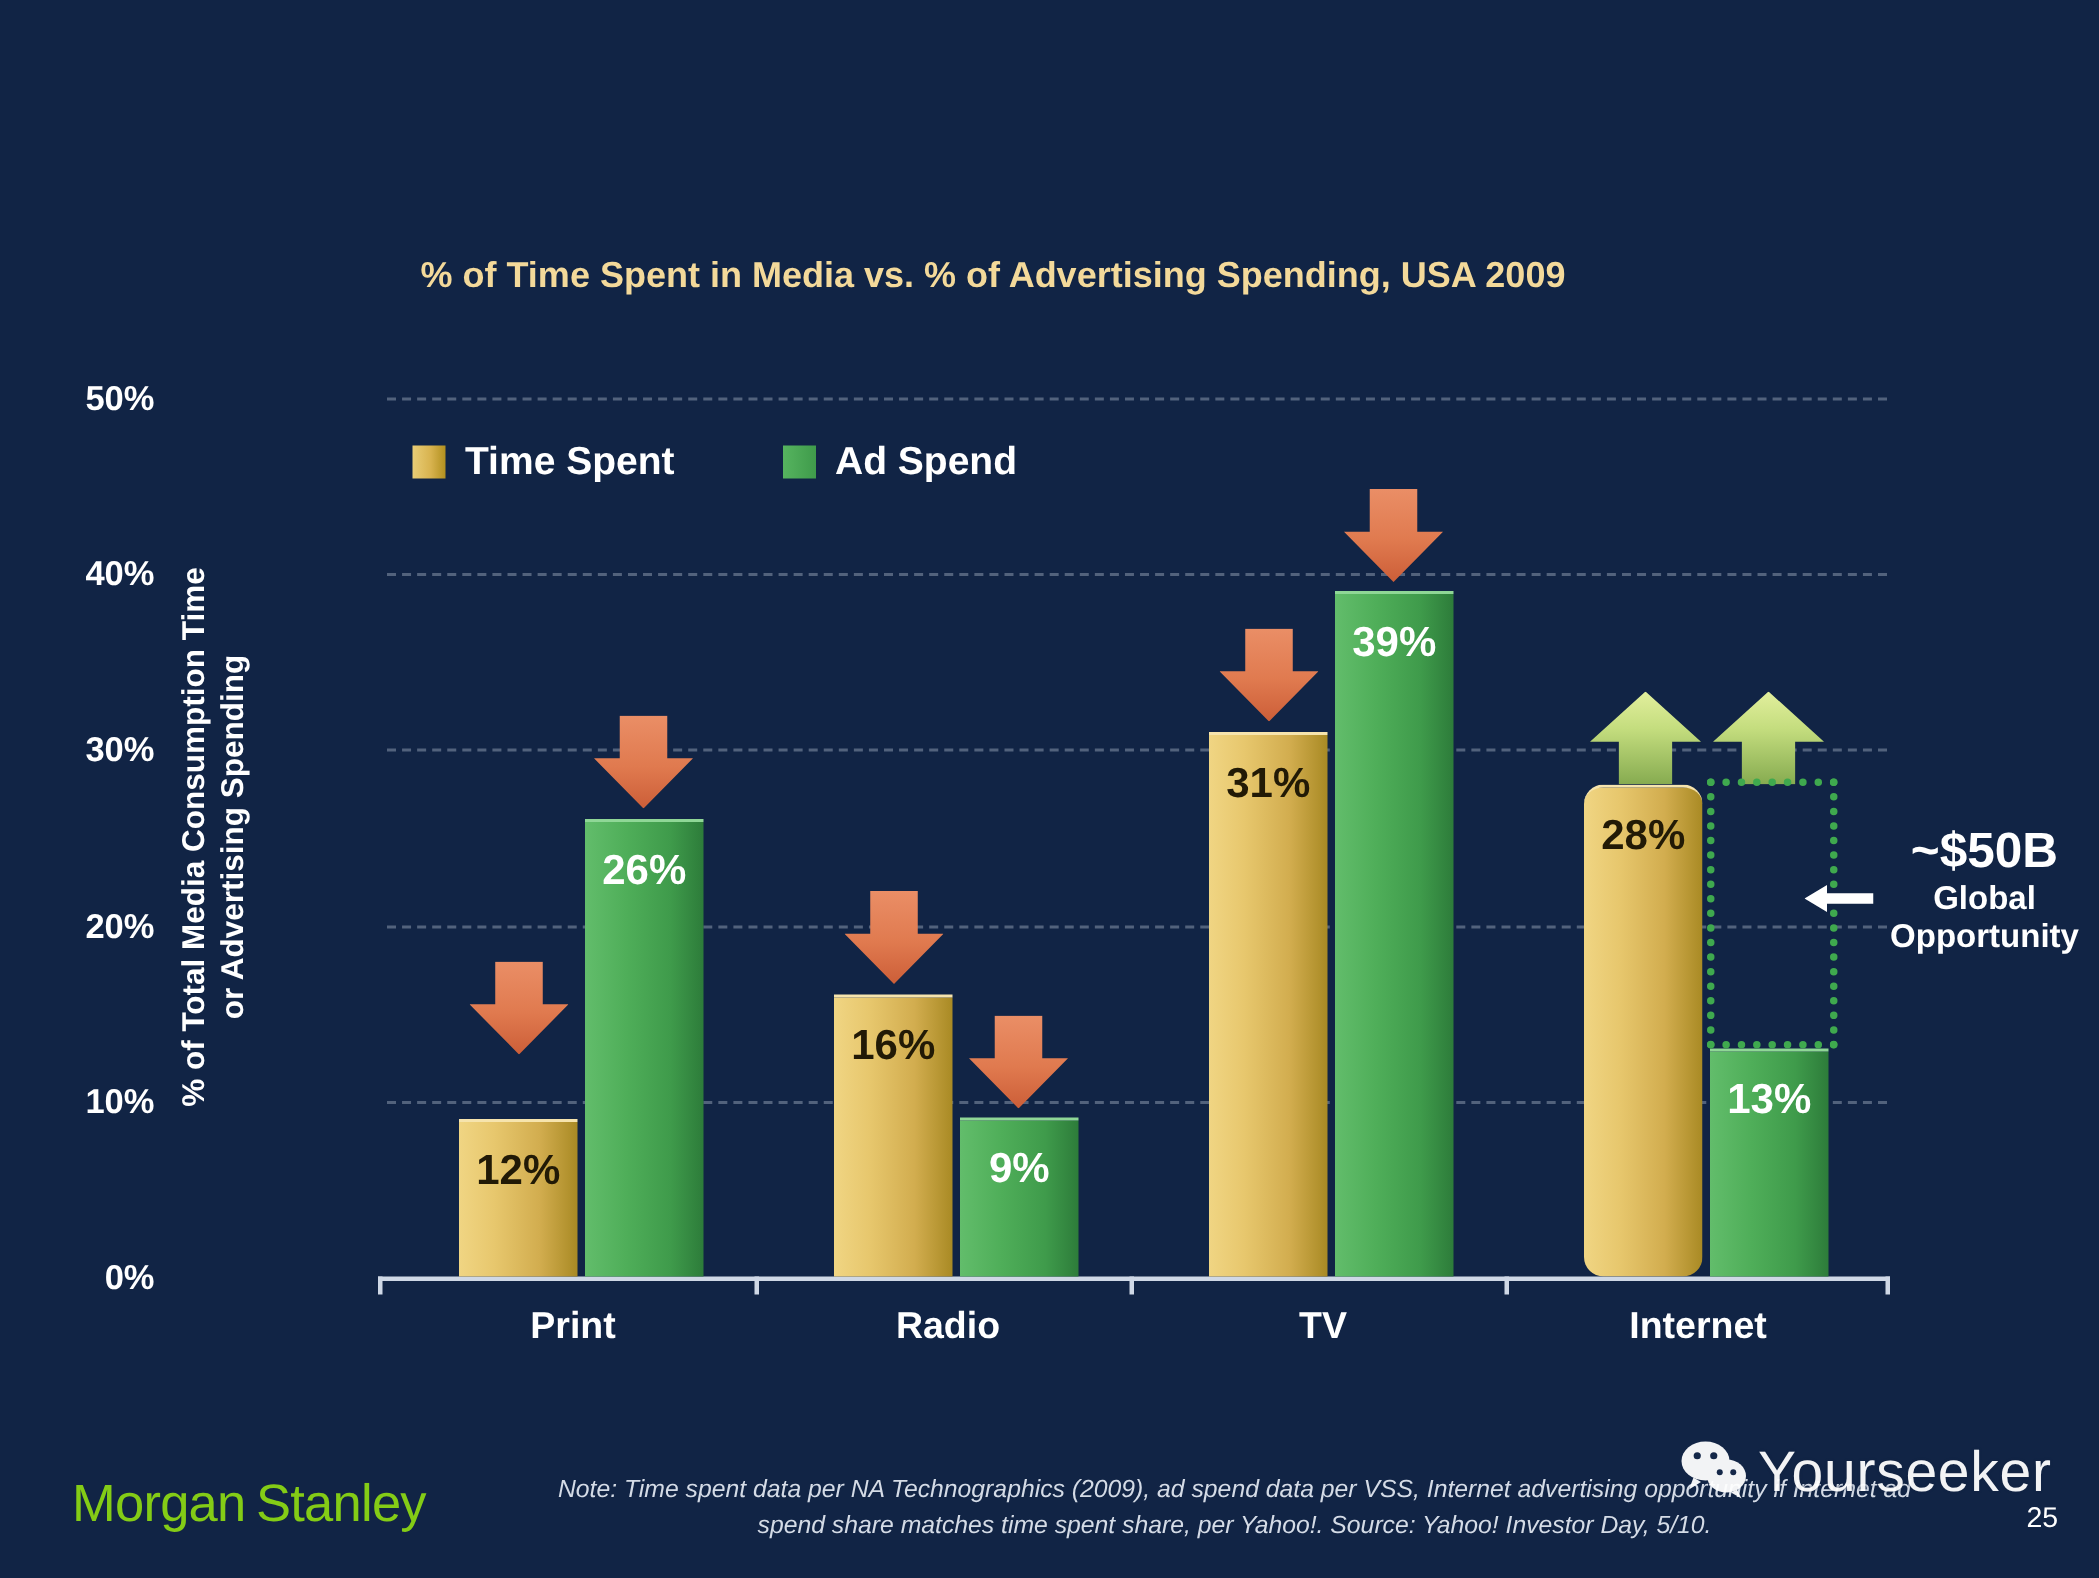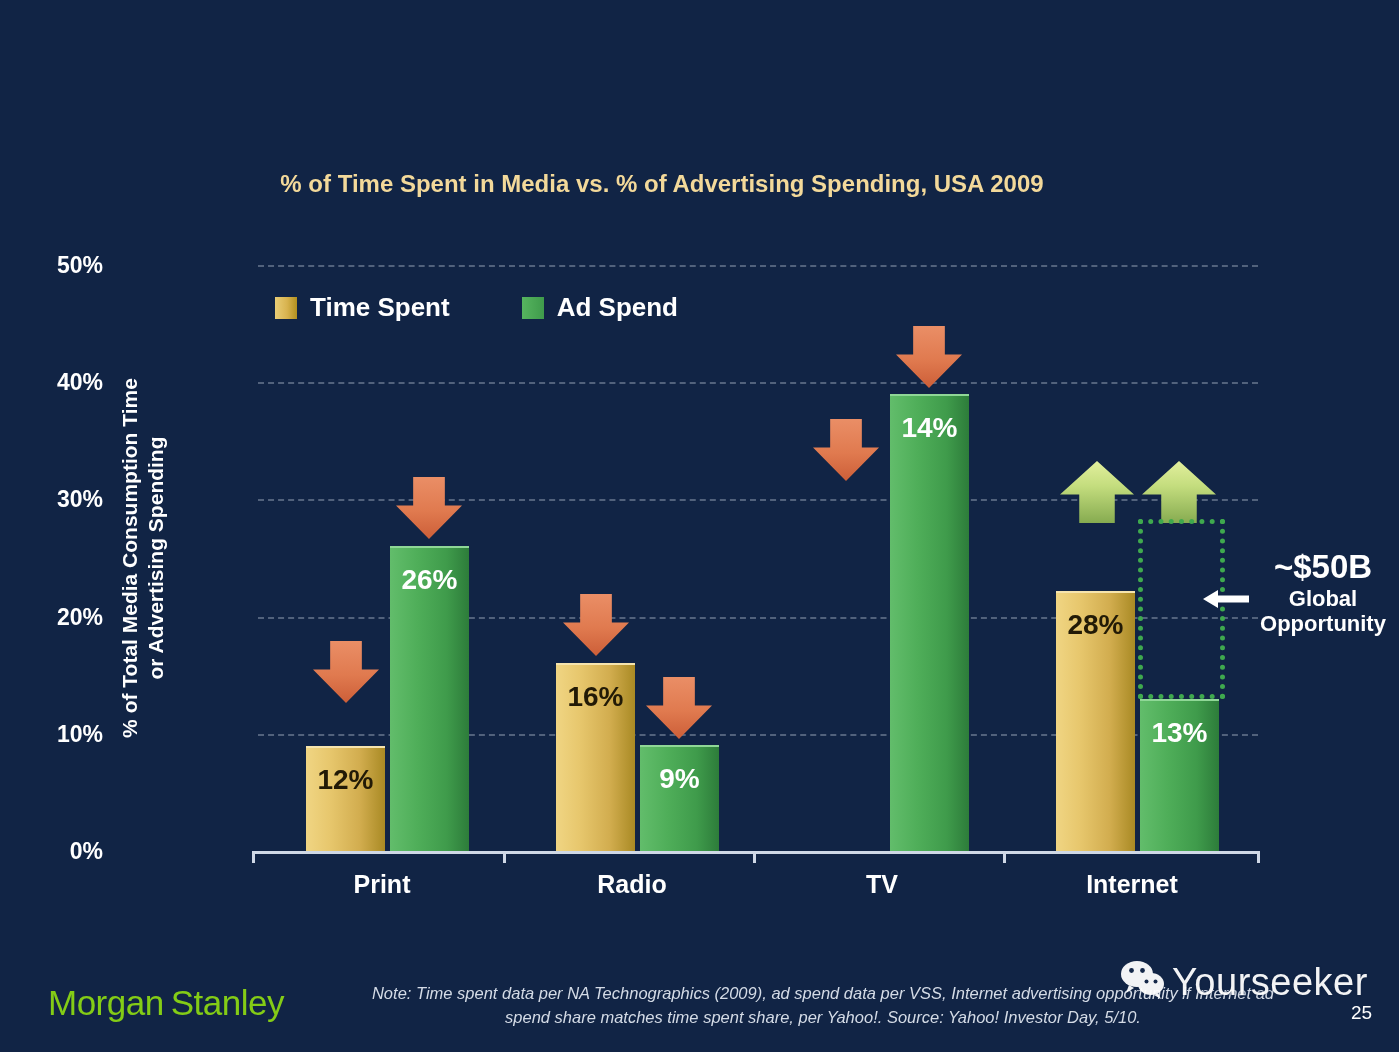--- a/index.html
+++ b/index.html
@@ -273,29 +273,32 @@
         <span class="bar-value val-dark">16%</span>
       </div>
       <div class="bar bar-green" style="height:106px;">
         <span class="bar-value val-light">9%</span>
       </div>
     </div>
 
     <div class="group" style="left:548px; width:163px;">
       <div class="arrow-down" style="left:7px;  bottom:370px;"></div>
       <div class="arrow-down" style="left:90px; bottom:463px;"></div>
+      <div class="bar bar-gold" style="height:363px;">
+        <span class="bar-value val-dark">31%</span>
+      </div>
       <div class="bar bar-green" style="height:457px;">
-        <span class="bar-value val-light">14%</span>
+        <span class="bar-value val-light">39%</span>
       </div>
     </div>
 
     <div class="group" style="left:798px; width:163px;">
       <div class="arrow-up" style="left:4px;  bottom:328px;"></div>
       <div class="arrow-up" style="left:86px; bottom:328px;"></div>
-      <div class="bar bar-gold" style="height:260px;">
+      <div class="bar bar-gold" style="height:328px;border-radius:13px;">
         <span class="bar-value val-dark">28%</span>
       </div>
       <div class="bar bar-green" style="height:152px;">
         <span class="bar-value val-light">13%</span>
       </div>
 
       <div class="opp-box" style="left:82px; bottom:152px; width:87px; height:180px;"></div>
     </div>
 
   </div>

